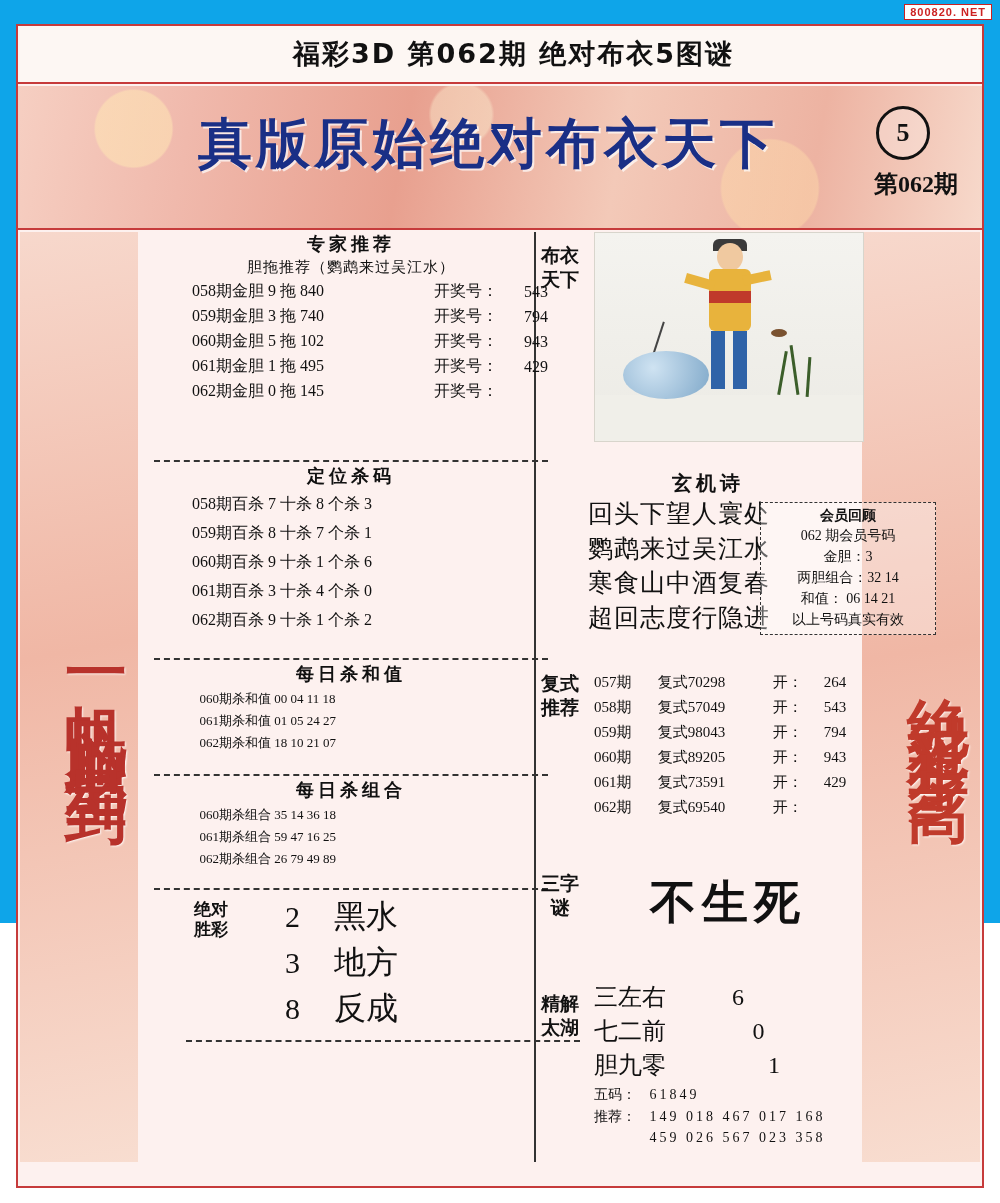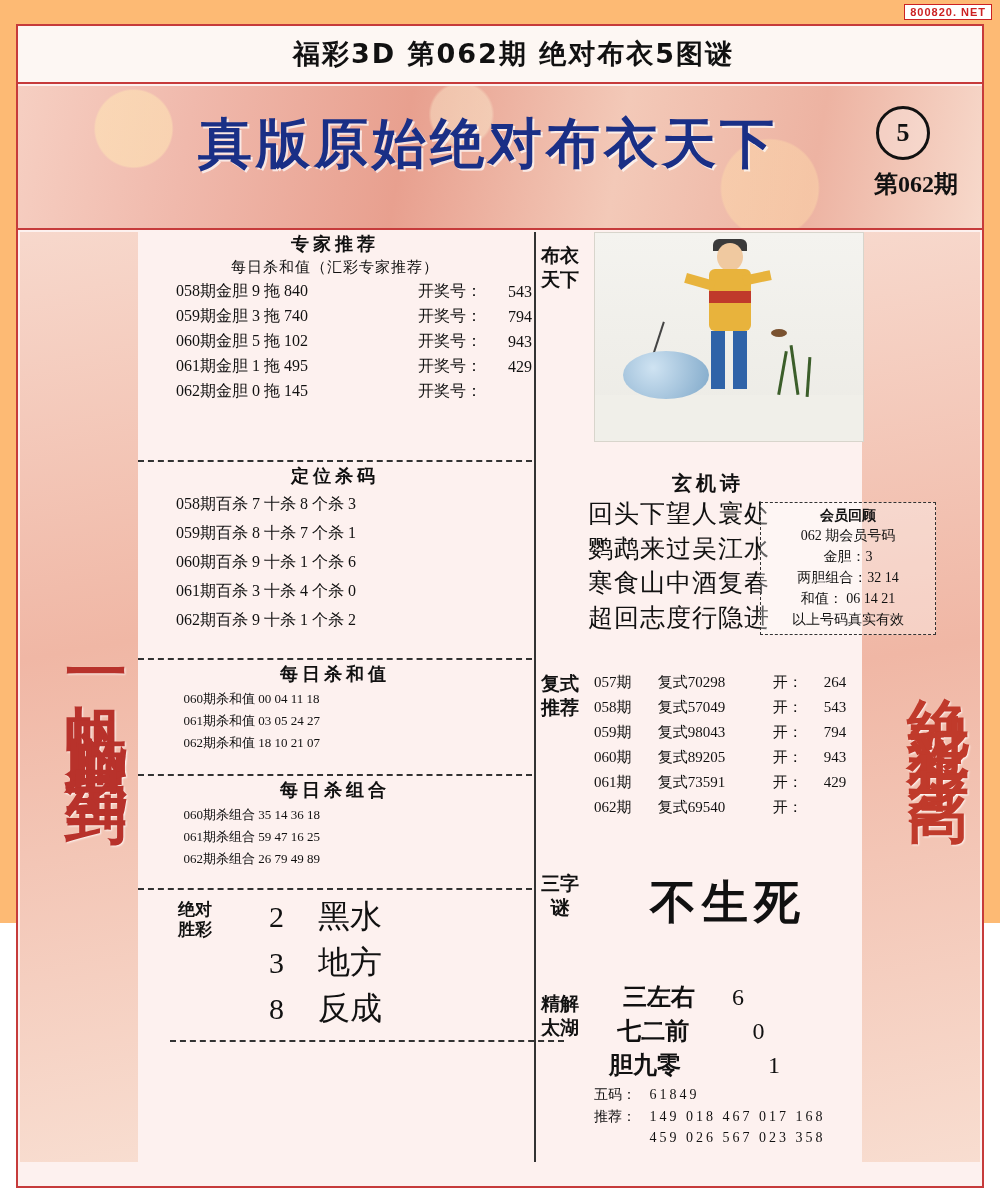--- a/index.html
+++ b/index.html
@@ -5,21 +5,21 @@
   html,body{margin:0;padding:0;}
   body{
     width:1000px;height:1203px;
     background:#ffffff;
     font-family:"Liberation Serif", serif;
     position:relative;
     overflow:hidden;
   }
   .page{
     position:absolute;left:0;top:0;width:1000px;height:923px;
-    background:#fdba74;
+    background:#0ea5e9;
   }
   
   .watermark{
     position:absolute;right:8px;top:4px;
     background:#ffffff;border:1px solid #cc2222;
     color:#cc2222;font-size:11px;font-family:"Liberation Sans",sans-serif;
     padding:1px 5px;letter-spacing:1px;font-weight:bold;
   }
   
   .frame{
@@ -93,21 +93,21 @@
     font-family:"DejaVu Serif", serif;
     letter-spacing:16px;
     text-shadow:1px 1px 2px rgba(255,255,255,.8);
     height:880px;
   }
   .side.right .vtext{color:#c03a2b;}
   
   .content{
     position:absolute;left:138px;top:232px;width:724px;height:930px;
   }
-  .col-left{position:absolute;left:0;top:0;width:394px;height:930px;}
+  .col-left{position:absolute;left:16px;top:0;width:394px;height:930px;}
   .col-right{position:absolute;left:400px;top:0;width:324px;height:930px;}
   .vdivider{
     position:absolute;left:396px;top:0;width:0;height:930px;
     border-left:2px solid #333;
   }
   .dash{border-bottom:2px dashed #333;}
 
   h3.sec{
     margin:0;text-align:center;font-size:18px;font-weight:bold;color:#111;
     letter-spacing:4px;font-family:"DejaVu Sans",sans-serif;
@@ -206,21 +206,21 @@
   .fushi table{width:100%;border-collapse:collapse;}
   .fushi td{font-size:15px;color:#111;padding:3px 0;white-space:nowrap;}
 
   .threeword{
     position:absolute;left:56px;top:640px;width:268px;text-align:center;
     font-size:46px;font-weight:bold;color:#111;letter-spacing:6px;
     font-family:"DejaVu Serif",serif;
   }
   .taihu{position:absolute;left:56px;top:748px;width:268px;}
   .taihu .row{display:flex;align-items:center;justify-content:flex-start;height:34px;font-size:24px;color:#111;}
-  .taihu .row .w{width:130px;text-align:center;font-weight:bold;}
+  .taihu .row .w{width:130px;}
   .taihu .row .d{width:120px;text-align:left;padding-left:8px;}
   .taihu .small{font-size:14px;color:#111;margin-top:4px;}
   .taihu .small .k{display:inline-block;width:52px;}
   .taihu .nums{letter-spacing:3px;}
 </style>
 </head>
 <body>
 
 <div class="page">
 
@@ -245,21 +245,21 @@
     <div class="vtext">绝对彩步步高</div>
   </div>
 
   <div class="content">
     <div class="vdivider"></div>
 
     <div class="col-left">
 
       <div class="blk1 dash">
         <h3 class="sec">专家推荐</h3>
-        <div class="sub">每日杀和值（汇彩专家推荐）</div>
+        <div class="sub">胆拖推荐（鹦鹉来过吴江水）</div>
         <table class="rows">
           <tbody>
               <tr>
             <td class="c-issue">058期</td>
             <td class="c-mid">金胆 9 拖 840</td>
             <td class="c-open">开奖号：</td>
             <td class="c-num">543</td>
           </tr>
           <tr>
             <td class="c-issue">059期</td>
@@ -320,21 +320,21 @@
       <div class="blk3 dash">
         <h3 class="sec">每日杀和值</h3>
         <table class="rows">
           <tbody>
               <tr>
             <td class="c-issue">060期</td>
             <td class="c-mid">杀和值 00 04 11 18</td>
           </tr>
           <tr>
             <td class="c-issue">061期</td>
-            <td class="c-mid">杀和值 03 05 24 27</td>
+            <td class="c-mid">杀和值 01 05 24 27</td>
           </tr>
           <tr>
             <td class="c-issue">062期</td>
             <td class="c-mid">杀和值 18 10 21 07</td>
           </tr>
         </tbody>
           </table>
       </div>
 
       <div class="blk4 dash">

